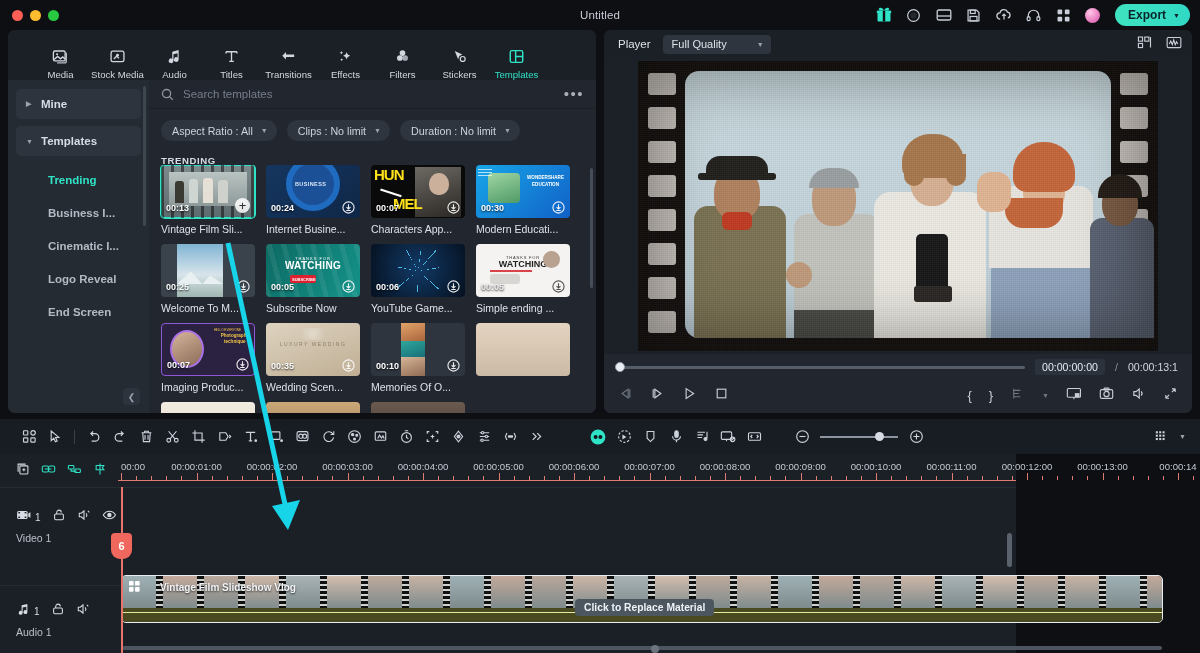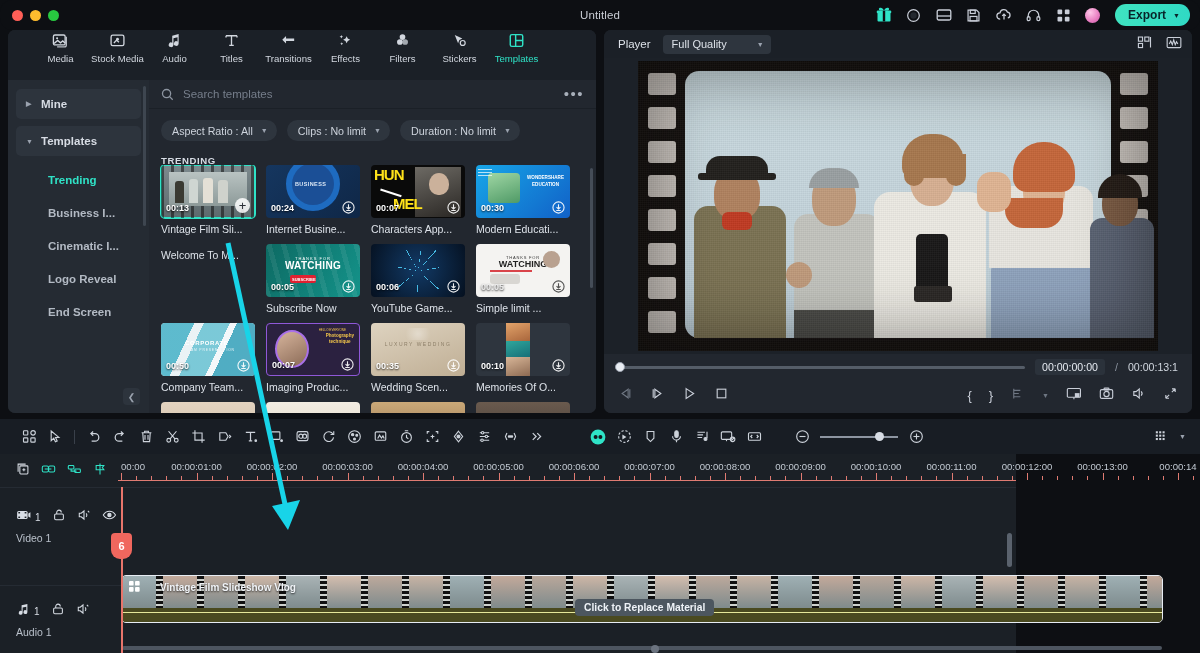--- a/index.html
+++ b/index.html
@@ -45,21 +45,21 @@
     margin-left: 2px;
   }
 
   
   .leftpanel {
     position: absolute; left: 8px; top: 30px; width: 588px; height: 383px;
     background: #22272f; border-radius: 7px; overflow: hidden;
   }
   .navbar {
     height: 50px; background: #1b2027;
-    display: flex; align-items: flex-start; padding-left: 24px; gap: 0px;
+    display: flex; align-items: flex-end; padding-left: 24px; gap: 0px;
   }
   .navitem {
     width: 57px; display: flex; flex-direction: column; align-items: center;
     gap: 4px; color: #d2d7df; font-size: 9.6px; padding: 0 1px;
   }
   .navitem .ni-ic { height: 19px; display: flex; align-items: flex-end; }
   .navitem.active { color: #2fe3c7; }
 
   .panelbody { position: absolute; top: 50px; left: 0; right: 0; bottom: 0; display: flex; }
 
@@ -548,20 +548,29 @@
               <div class="dur">00:30</div>
               <div class="dl"><svg width="13" height="13" viewBox="0 0 14 14" fill="none" stroke="currentColor" stroke-width="1.2">
                       <circle cx="7" cy="7" r="6"></circle>
                       <path d="M7 3.6v5M4.9 6.6 7 8.7l2.1-2.1M4.6 10.2h4.8"></path>
                     </svg></div>
             </div>
             <div class="cname">Modern Educati...</div>
           </div>
 
           <div class="card">
+            <div class="thumb" style="background:#3a424c">
+              <div style="position:absolute;left:16px;top:0;width:46px;height:53px;background:linear-gradient(180deg,#7fb4d4,#d8e4ea 58%,#9fb6b0)"></div>
+              <div style="position:absolute;left:16px;top:26px;width:46px;height:14px;background:#e9f0f2;clip-path:polygon(0 100%,30% 10%,55% 100%,72% 40%,100% 100%)"></div>
+              <div class="dur">00:25</div>
+              <div class="dl"><svg width="13" height="13" viewBox="0 0 14 14" fill="none" stroke="currentColor" stroke-width="1.2">
+                      <circle cx="7" cy="7" r="6"></circle>
+                      <path d="M7 3.6v5M4.9 6.6 7 8.7l2.1-2.1M4.6 10.2h4.8"></path>
+                    </svg></div>
+            </div>
             <div class="cname">Welcome To M...</div>
           </div>
 
           <div class="card">
             <div class="thumb" style="background:linear-gradient(120deg,#0d6a63,#14938a)">
               <div style="position:absolute;inset:0;background:repeating-linear-gradient(75deg,rgba(255,255,255,.07) 0 5px,transparent 5px 14px)"></div>
               <div style="position:absolute;left:0;right:0;top:12px;text-align:center;color:#fff;font-size:4px;letter-spacing:1px">THANKS FOR</div>
               <div style="position:absolute;left:0;right:0;top:16px;text-align:center;color:#fff;font-size:10px;font-weight:bold;letter-spacing:.3px">WATCHING</div>
               <div style="position:absolute;left:24px;top:31px;width:26px;height:8px;background:#e02030;border-radius:2px"></div>
               <div style="position:absolute;left:26px;top:33px;color:#fff;font-size:4px;font-weight:bold">SUBSCRIBE</div>
@@ -593,36 +602,23 @@
               <div style="position:absolute;left:0;right:0;top:15px;text-align:center;color:#222;font-size:9px;font-weight:bold">WATCHING</div>
               <div style="position:absolute;left:14px;top:26px;width:42px;height:1.5px;background:#d9444a"></div>
               <div style="position:absolute;right:10px;top:7px;width:17px;height:17px;border-radius:50%;background:#b9a190"></div>
               <div style="position:absolute;left:14px;top:30px;width:30px;height:10px;background:#d8d6d2;border-radius:3px"></div>
               <div class="dur" style="color:#eee">00:05</div>
               <div class="dl" style="color:#444"><svg width="13" height="13" viewBox="0 0 14 14" fill="none" stroke="currentColor" stroke-width="1.2">
                       <circle cx="7" cy="7" r="6"></circle>
                       <path d="M7 3.6v5M4.9 6.6 7 8.7l2.1-2.1M4.6 10.2h4.8"></path>
                     </svg></div>
             </div>
-            <div class="cname">Simple limit ...</div>
-          </div>
-
-          <div class="card">
-            <div class="thumb" style="background:#f2f6f8">
-              <div style="position:absolute;inset:0;background:linear-gradient(115deg,#4db4c9 0 28%,#eaf2f5 28% 36%,#6ec4d4 36% 58%,#f4f8fa 58% 64%,#3ea5bd 64% 100%);opacity:.9"></div>
-              <div style="position:absolute;left:24px;top:17px;color:#fff;font-size:6px;font-weight:bold;letter-spacing:.6px">CORPORATE</div>
-              <div style="position:absolute;left:24px;top:25px;color:#e8f4f8;font-size:3.4px;letter-spacing:.8px">TEAM PRESENTATION</div>
-              <div class="dur">00:50</div>
-              <div class="dl"><svg width="13" height="13" viewBox="0 0 14 14" fill="none" stroke="currentColor" stroke-width="1.2">
-                      <circle cx="7" cy="7" r="6"></circle>
-                      <path d="M7 3.6v5M4.9 6.6 7 8.7l2.1-2.1M4.6 10.2h4.8"></path>
-                    </svg></div>
-            </div>
-            <div class="cname">Company Team...</div>
-          </div>
+            <div class="cname">Simple ending ...</div>
+          </div>
+
 
           <div class="card">
             <div class="thumb" style="background:#2b2140;border:1px solid #8f58d8">
               <div style="position:absolute;left:8px;top:6px;width:34px;height:38px;border-radius:50%;background:linear-gradient(150deg,#d6b49c,#8b6b57);border:2px solid #a970e8"></div>
               <div style="position:absolute;right:5px;top:9px;color:#f3c64a;font-size:4.6px;font-weight:bold;text-align:center;line-height:6px">Photography<br>technique</div>
               <div style="position:absolute;right:13px;top:4px;color:#f3c64a;font-size:3px">HELLO EVERYONE</div>
               <div class="dur">00:07</div>
               <div class="dl"><svg width="13" height="13" viewBox="0 0 14 14" fill="none" stroke="currentColor" stroke-width="1.2">
                       <circle cx="7" cy="7" r="6"></circle>
                       <path d="M7 3.6v5M4.9 6.6 7 8.7l2.1-2.1M4.6 10.2h4.8"></path>

